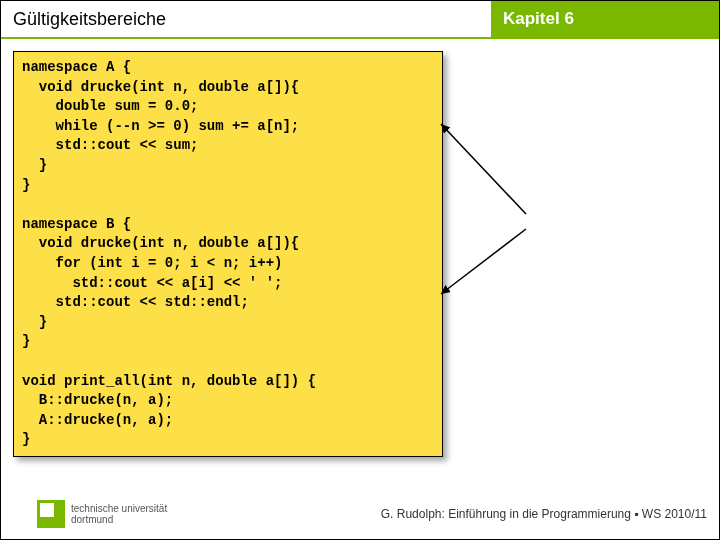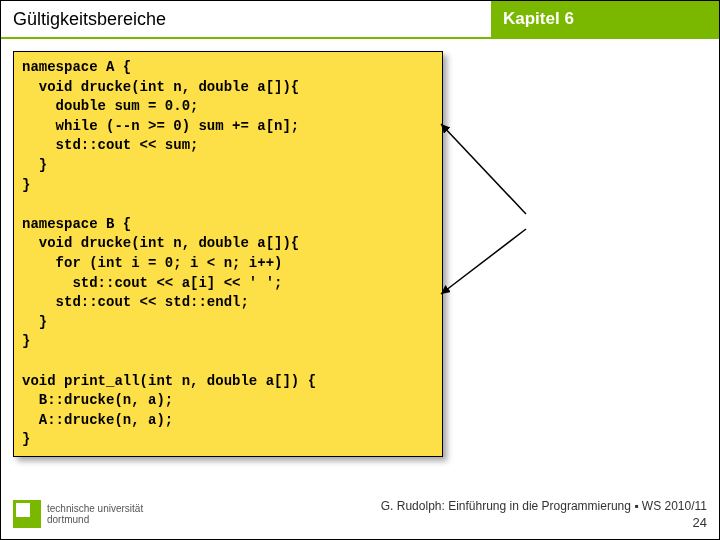--- a/index.html
+++ b/index.html
@@ -72,20 +72,21 @@
     height: 50px;
     display: flex;
     align-items: center;
     justify-content: space-between;
     padding: 0 12px;
   }
   .logo {
     display: flex;
     align-items: center;
     gap: 6px;
+    margin-left: 24px;
   }
   .logo-mark {
     width: 28px;
     height: 28px;
     background: #7ab800;
     position: relative;
   }
   .logo-mark::before {
     content: '';
     position: absolute;
@@ -155,15 +156,14 @@
 <div class="footer">
   <div class="logo">
     <div class="logo-mark"></div>
     <div class="logo-text">
       <div>technische universität</div>
       <div>dortmund</div>
     </div>
   </div>
   <div class="footer-right">
     <div>G. Rudolph: Einführung in die Programmierung ▪ WS 2010/11</div>
-    <div class="page-num">24</div>
   </div>
 </div>
 
 </body></html>

